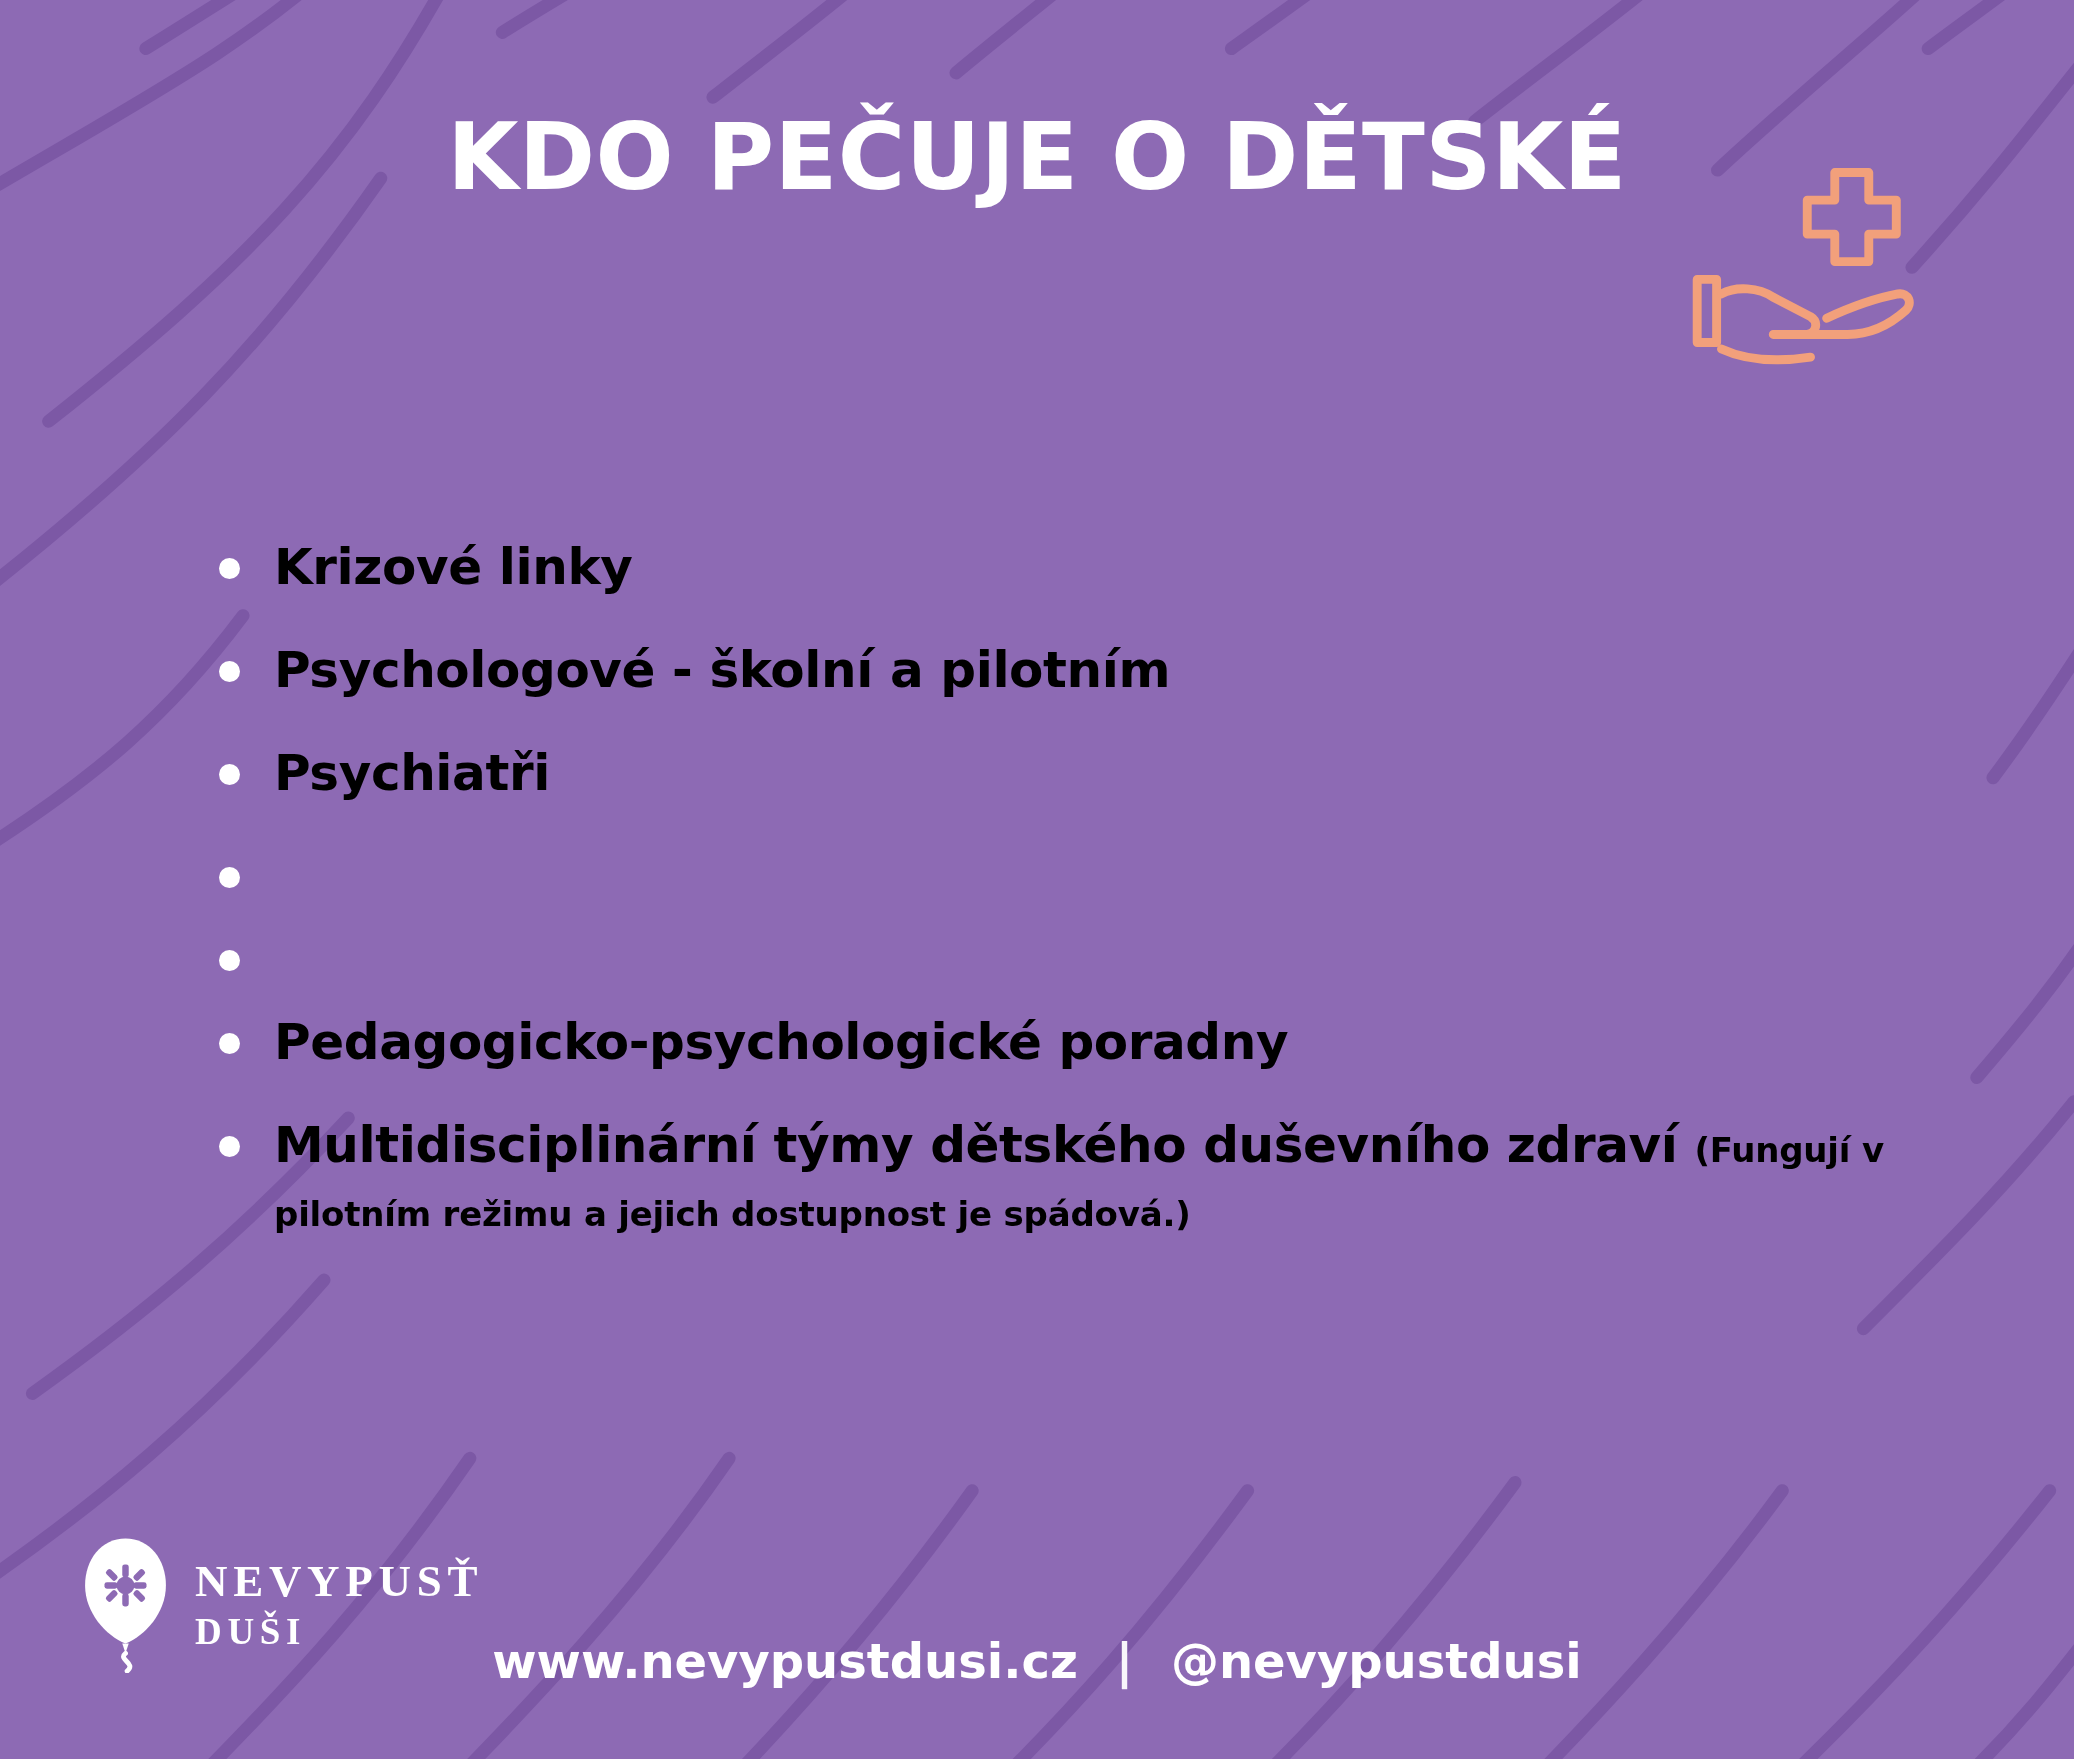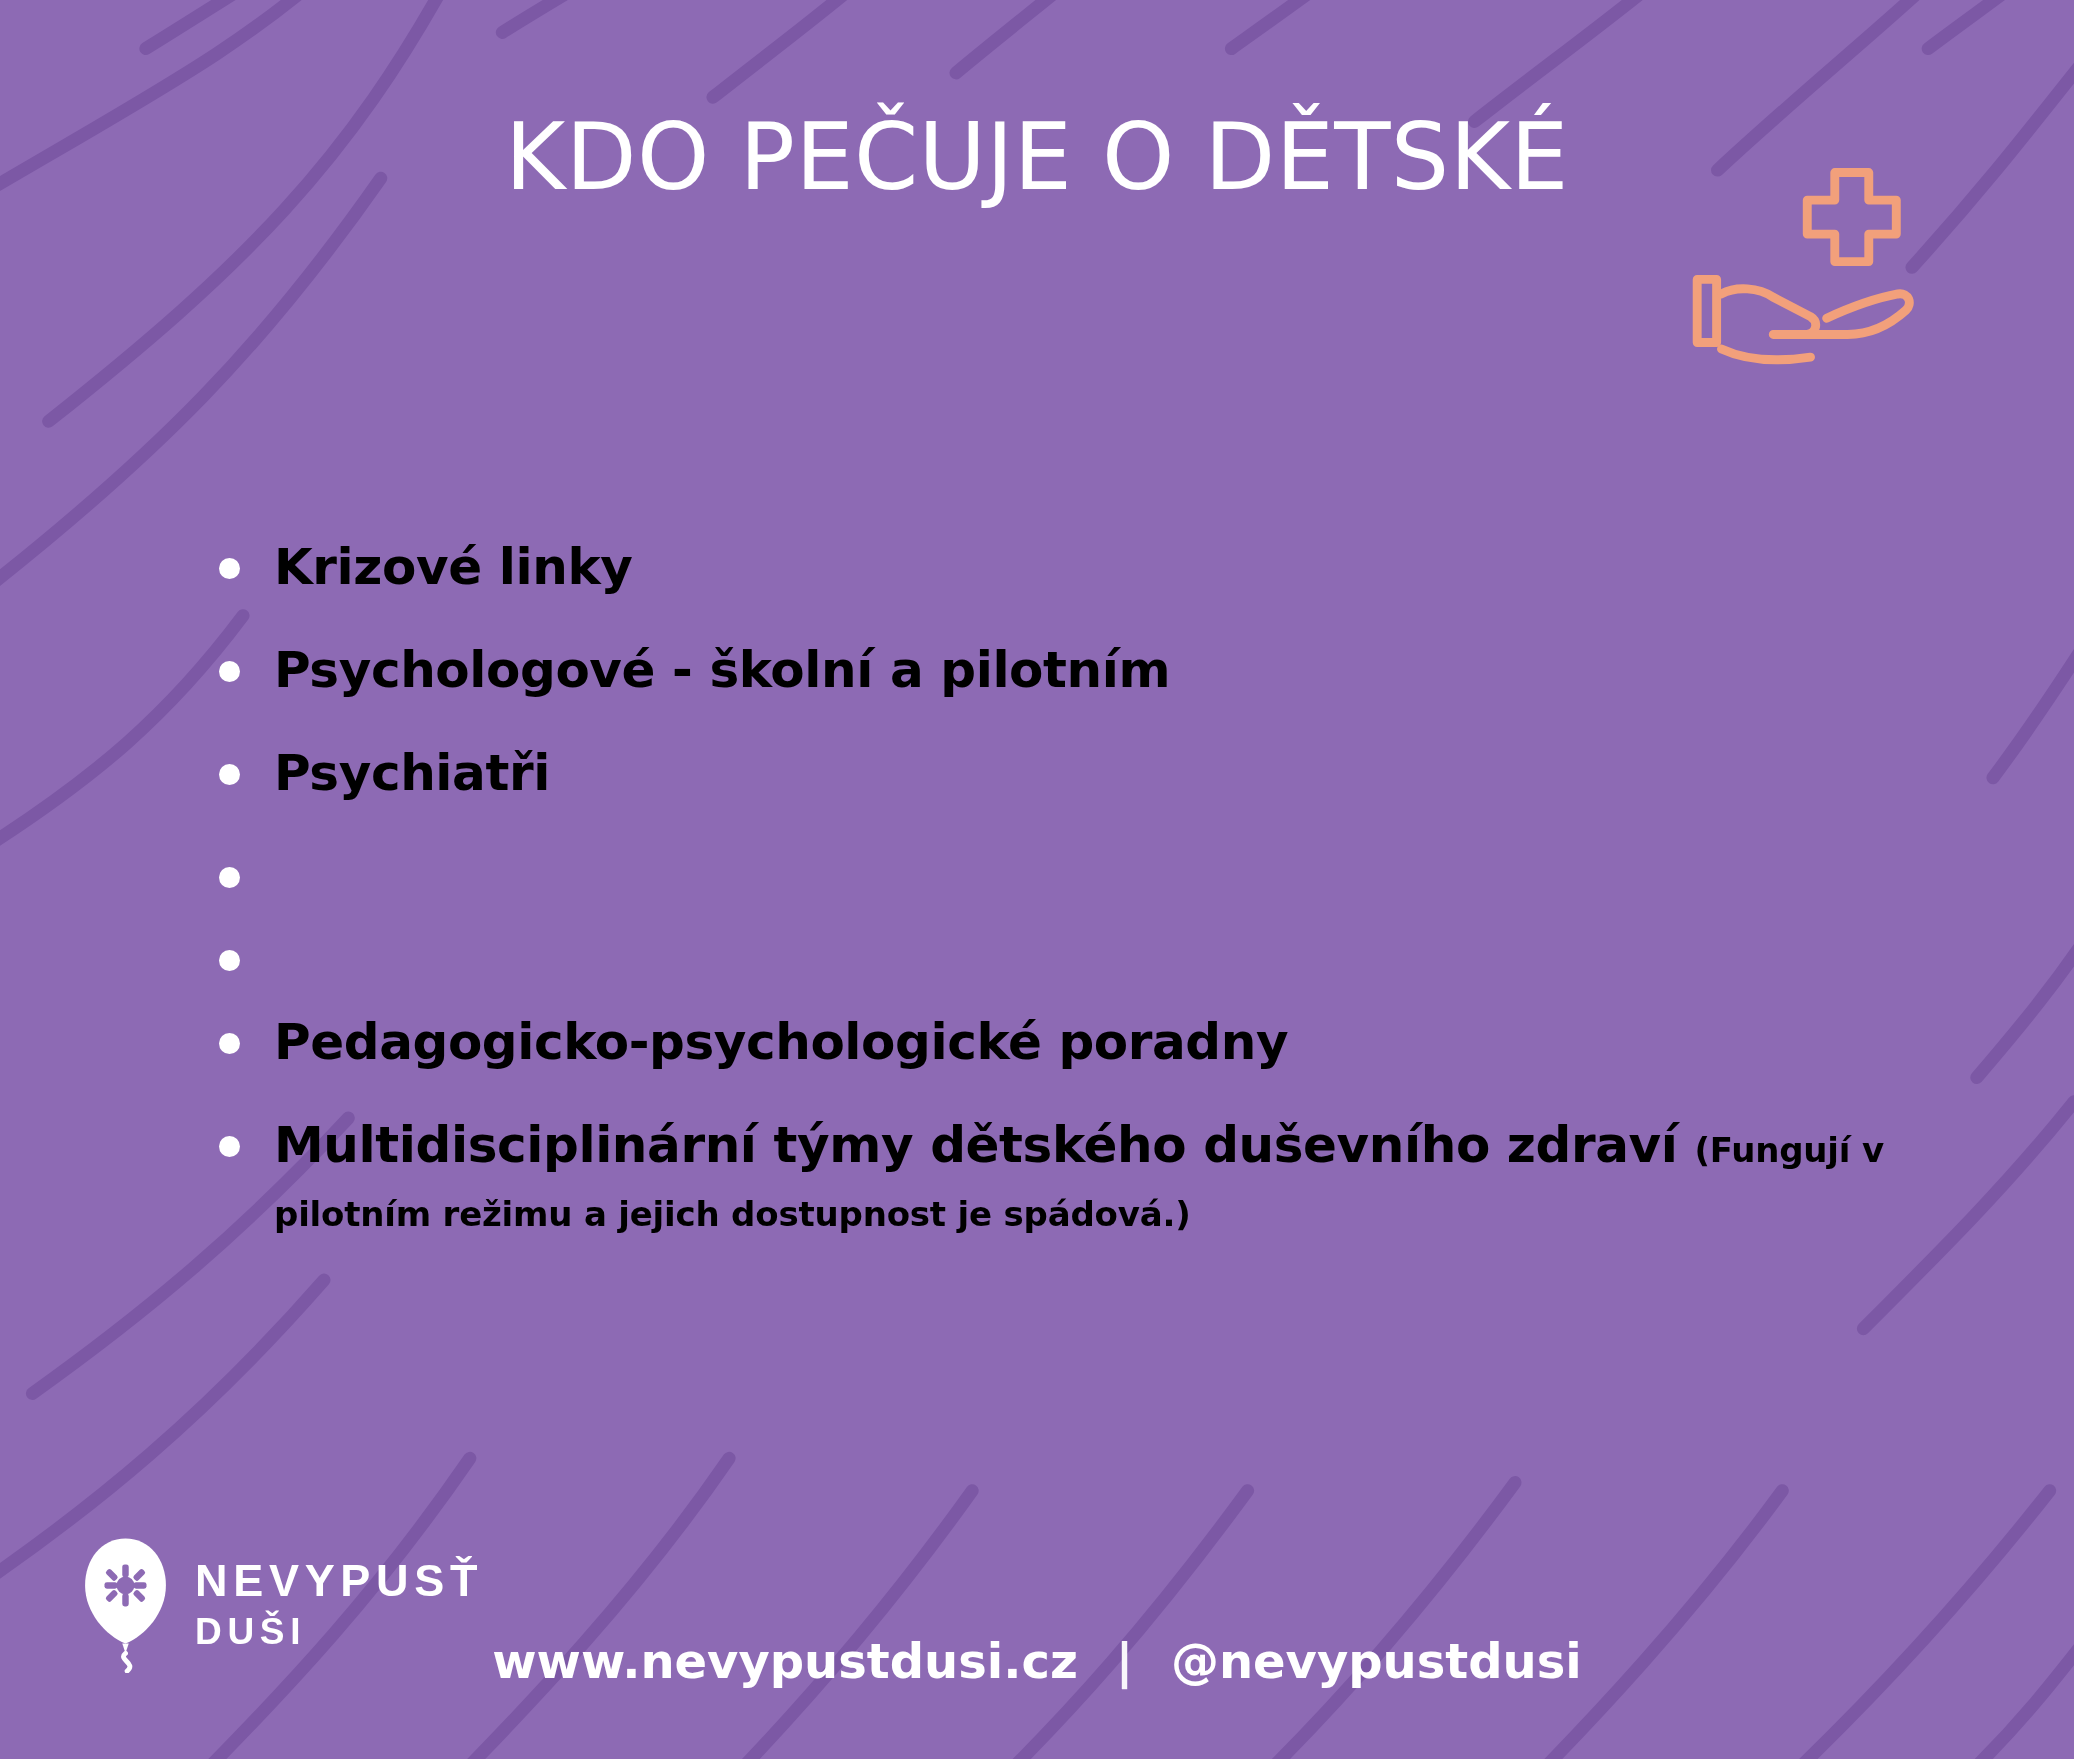--- a/index.html
+++ b/index.html
@@ -34,21 +34,21 @@
     position: absolute;
     left: 0;
     right: 0;
     top: 105px;
     text-align: center;
     padding: 0 146px;
   }
   .title {
     color: #ffffff;
     font-family: "DejaVu Sans", sans-serif;
-    font-weight: normal;
+    font-weight: bold;
     font-size: 92px;
     line-height: 1.15;
     letter-spacing: 0.4px;
     margin: 0;
     text-transform: uppercase;
   }
   .title .line2 { display: block; }
 
   
   #hand-icon {
@@ -102,21 +102,21 @@
     display: flex;
     align-items: center;
   }
   .brand-logo {
     width: 97px;
     height: 138px;
     margin-right: 21px;
   }
   .brand-name {
     color: #ffffff;
-    font-family: Liberation Sans, sans-serif;
+    font-family: Liberation Serif, serif;
     font-weight: bold;
     font-size: 45px;
     letter-spacing: 5.7px;
     line-height: 1.22;
   }
   .brand-name .sub {
     display: block;
     font-size: 37px;
     letter-spacing: 5.7px;
   }

